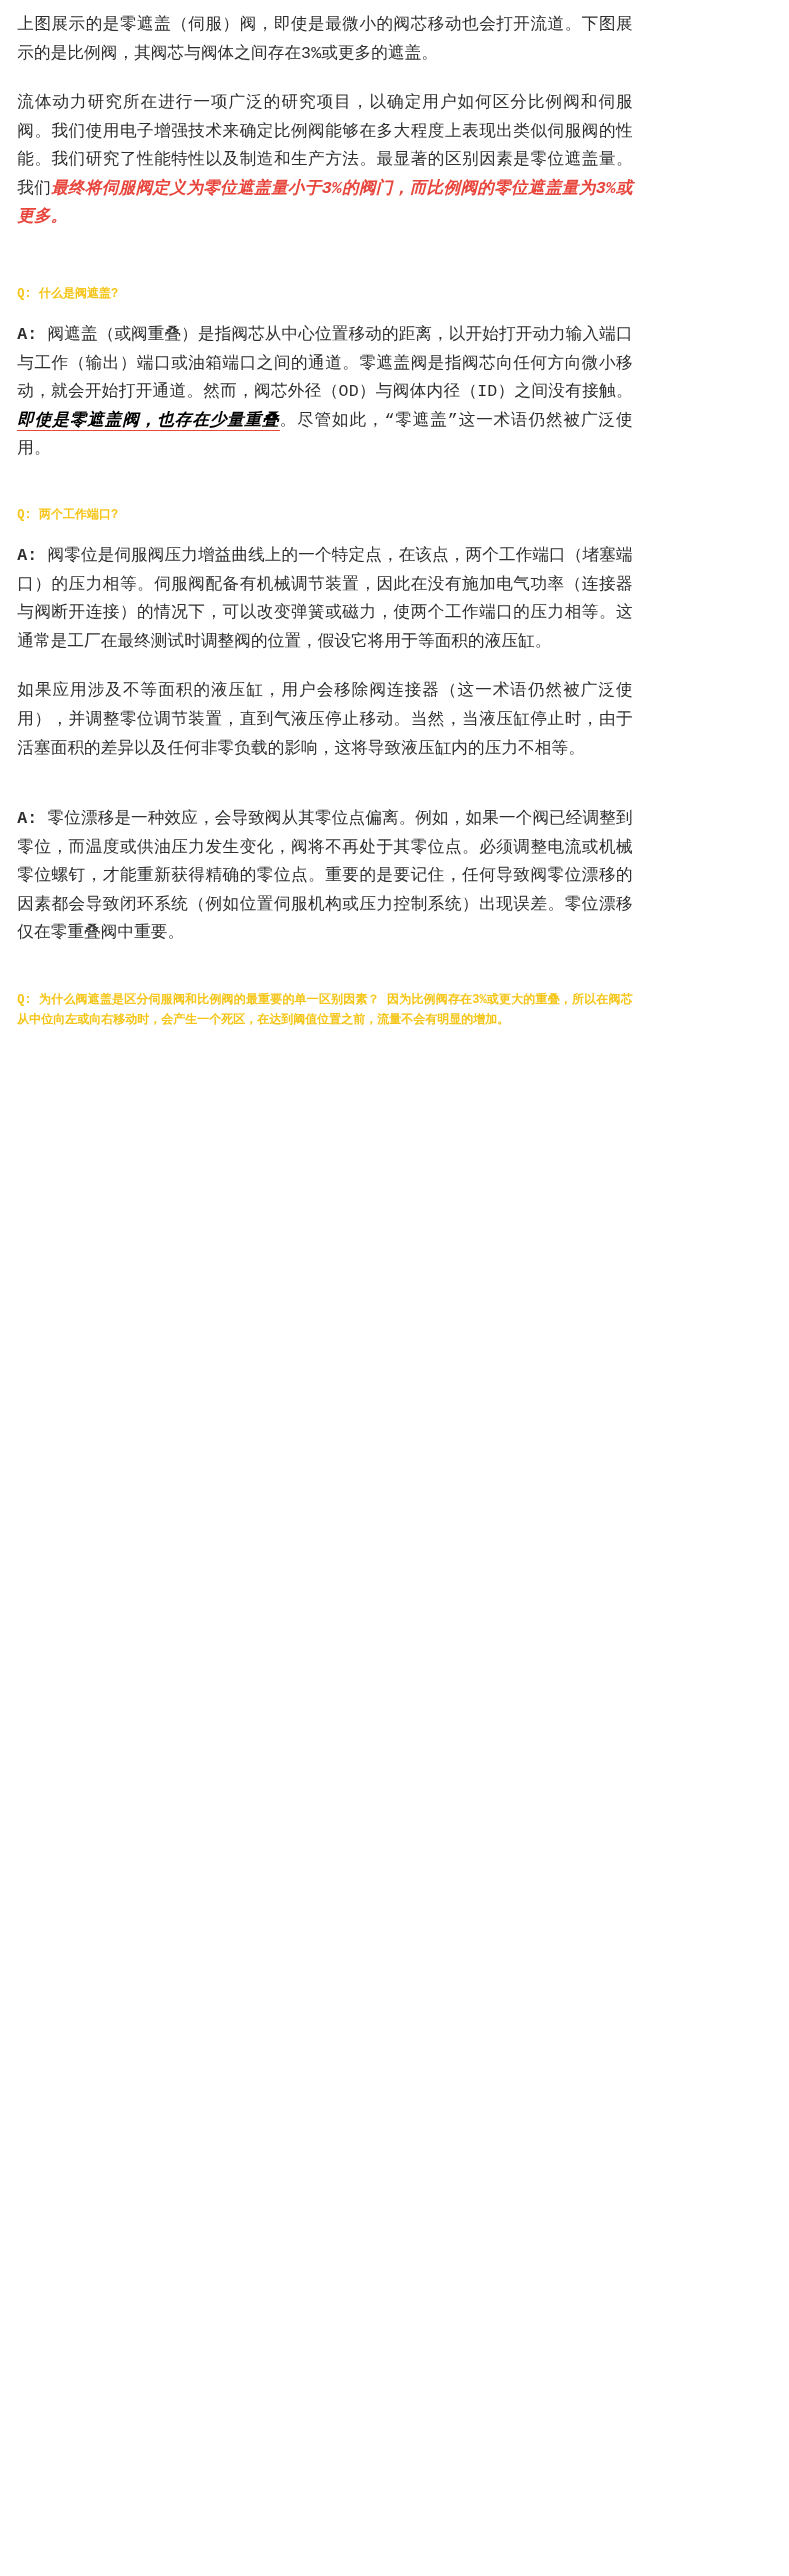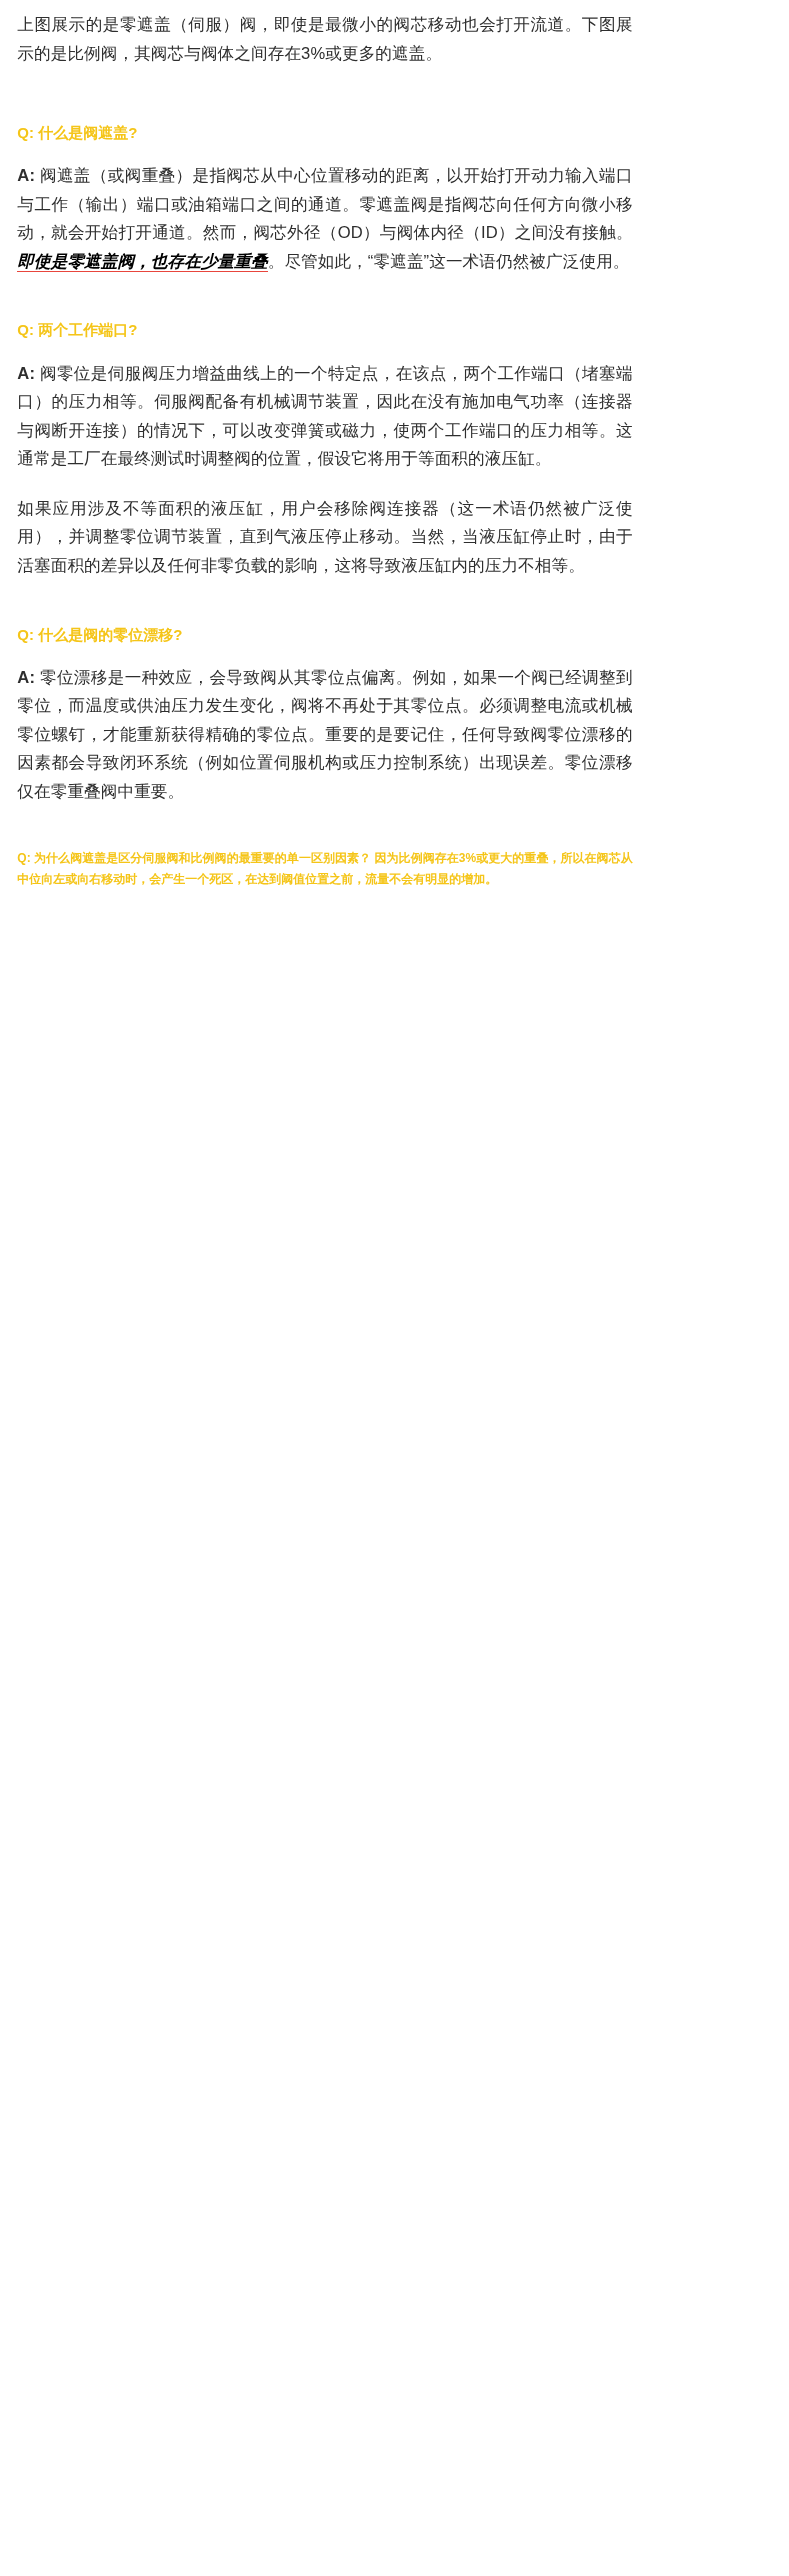--- a/index.html
+++ b/index.html
@@ -8,20 +8,21 @@
     background: #ffffff;
   }
   body {
     width: 789px;
     font-family: "Liberation Sans", "DejaVu Sans", sans-serif;
   }
   .page {
     width: 650px;
     box-sizing: border-box;
     padding: 11px 17.3px 25px 17.3px;
+    font-family: Liberation Mono, monospace;
   }
   p {
     margin: 0 0 21px 0;
     font-size: 16.6px;
     line-height: 1.72;
     color: #2e2e2e;
     text-align: justify;
     text-justify: inter-ideograph;
     letter-spacing: 0.1px;
   }
@@ -33,21 +34,21 @@
   .em-red-u {
     color: #000000;
     font-style: italic;
     font-weight: bold;
     border-bottom: 1.8px solid #e8453c;
   }
   .q-block {
     margin: 0 0 18.5px 0;
   }
   .q-heading {
-    font-size: 15px;
+    font-size: 12px;
     line-height: 1.6;
     font-weight: bold;
     color: #f5c518;
     margin: 0 0 17.3px 0;
     text-align: justify;
     text-justify: inter-ideograph;
   }
   .q-heading-long {
     font-size: 12px;
     line-height: 1.72;
@@ -78,20 +79,23 @@
 </style>
 </head>
 <body>
 
 <div class="page">
 
   <p>
     <span>上图展示的是零遮盖（伺服）阀，即使是最微小的阀芯移动也会打开流道。下图展示的是比例阀，其阀芯与阀体之间存在3%或更多的遮盖。</span>
   </p>
 
+  <p>
+    <span>流体动力研究所在进行一项广泛的研究项目，以确定用户如何区分比例阀和伺服阀。我们使用电子增强技术来确定比例阀能够在多大程度上表现出类似伺服阀的性能。我们研究了性能特性以及制造和生产方法。最显著的区别因素是零位遮盖量。我们</span><span class="em-red">最终将伺服阀定义为零位遮盖量小于3%的阀门，而比例阀的零位遮盖量为3%或更多。</span>
+  </p>
 
   <div class="big-space"></div>
 
   <div class="q-block">
     <div class="q-heading">Q: 什么是阀遮盖?</div>
     <p class="a-para">
       <span class="a-label">A:</span><span> 阀遮盖（或阀重叠）是指阀芯从中心位置移动的距离，以开始打开动力输入端口与工作（输出）端口或油箱端口之间的通道。零遮盖阀是指阀芯向任何方向微小移动，就会开始打开通道。然而，阀芯外径（OD）与阀体内径（ID）之间没有接触。</span><span class="em-red-u">即使是零遮盖阀，也存在少量重叠</span><span>。尽管如此，“零遮盖”这一术语仍然被广泛使用。</span>
     </p>
   </div>
 
@@ -101,21 +105,20 @@
     <div class="q-heading">Q: 两个工作端口?</div>
     <p class="a-para">
       <span class="a-label">A:</span><span> 阀零位是伺服阀压力增益曲线上的一个特定点，在该点，两个工作端口（堵塞端口）的压力相等。伺服阀配备有机械调节装置，因此在没有施加电气功率（连接器与阀断开连接）的情况下，可以改变弹簧或磁力，使两个工作端口的压力相等。这通常是工厂在最终测试时调整阀的位置，假设它将用于等面积的液压缸。</span>
     </p>
     <p class="a-para">如果应用涉及不等面积的液压缸，用户会移除阀连接器（这一术语仍然被广泛使用），并调整零位调节装置，直到气液压停止移动。当然，当液压缸停止时，由于活塞面积的差异以及任何非零负载的影响，这将导致液压缸内的压力不相等。</p>
   </div>
 
   <div class="section-space"></div>
 
   <div class="q-block">
-    <div class="q-heading">Q: 什么是阀的零位漂移?</div>
     <p class="a-para">
       <span class="a-label">A:</span><span> 零位漂移是一种效应，会导致阀从其零位点偏离。例如，如果一个阀已经调整到零位，而温度或供油压力发生变化，阀将不再处于其零位点。必须调整电流或机械零位螺钉，才能重新获得精确的零位点。重要的是要记住，任何导致阀零位漂移的因素都会导致闭环系统（例如位置伺服机构或压力控制系统）出现误差。零位漂移仅在零重叠阀中重要。</span>
     </p>
   </div>
 
   <div class="section-space"></div>
 
   <div class="q-block">
     <div class="q-heading-long">Q: 为什么阀遮盖是区分伺服阀和比例阀的最重要的单一区别因素？ 因为比例阀存在3%或更大的重叠，所以在阀芯从中位向左或向右移动时，会产生一个死区，在达到阈值位置之前，流量不会有明显的增加。</div>
   </div>

